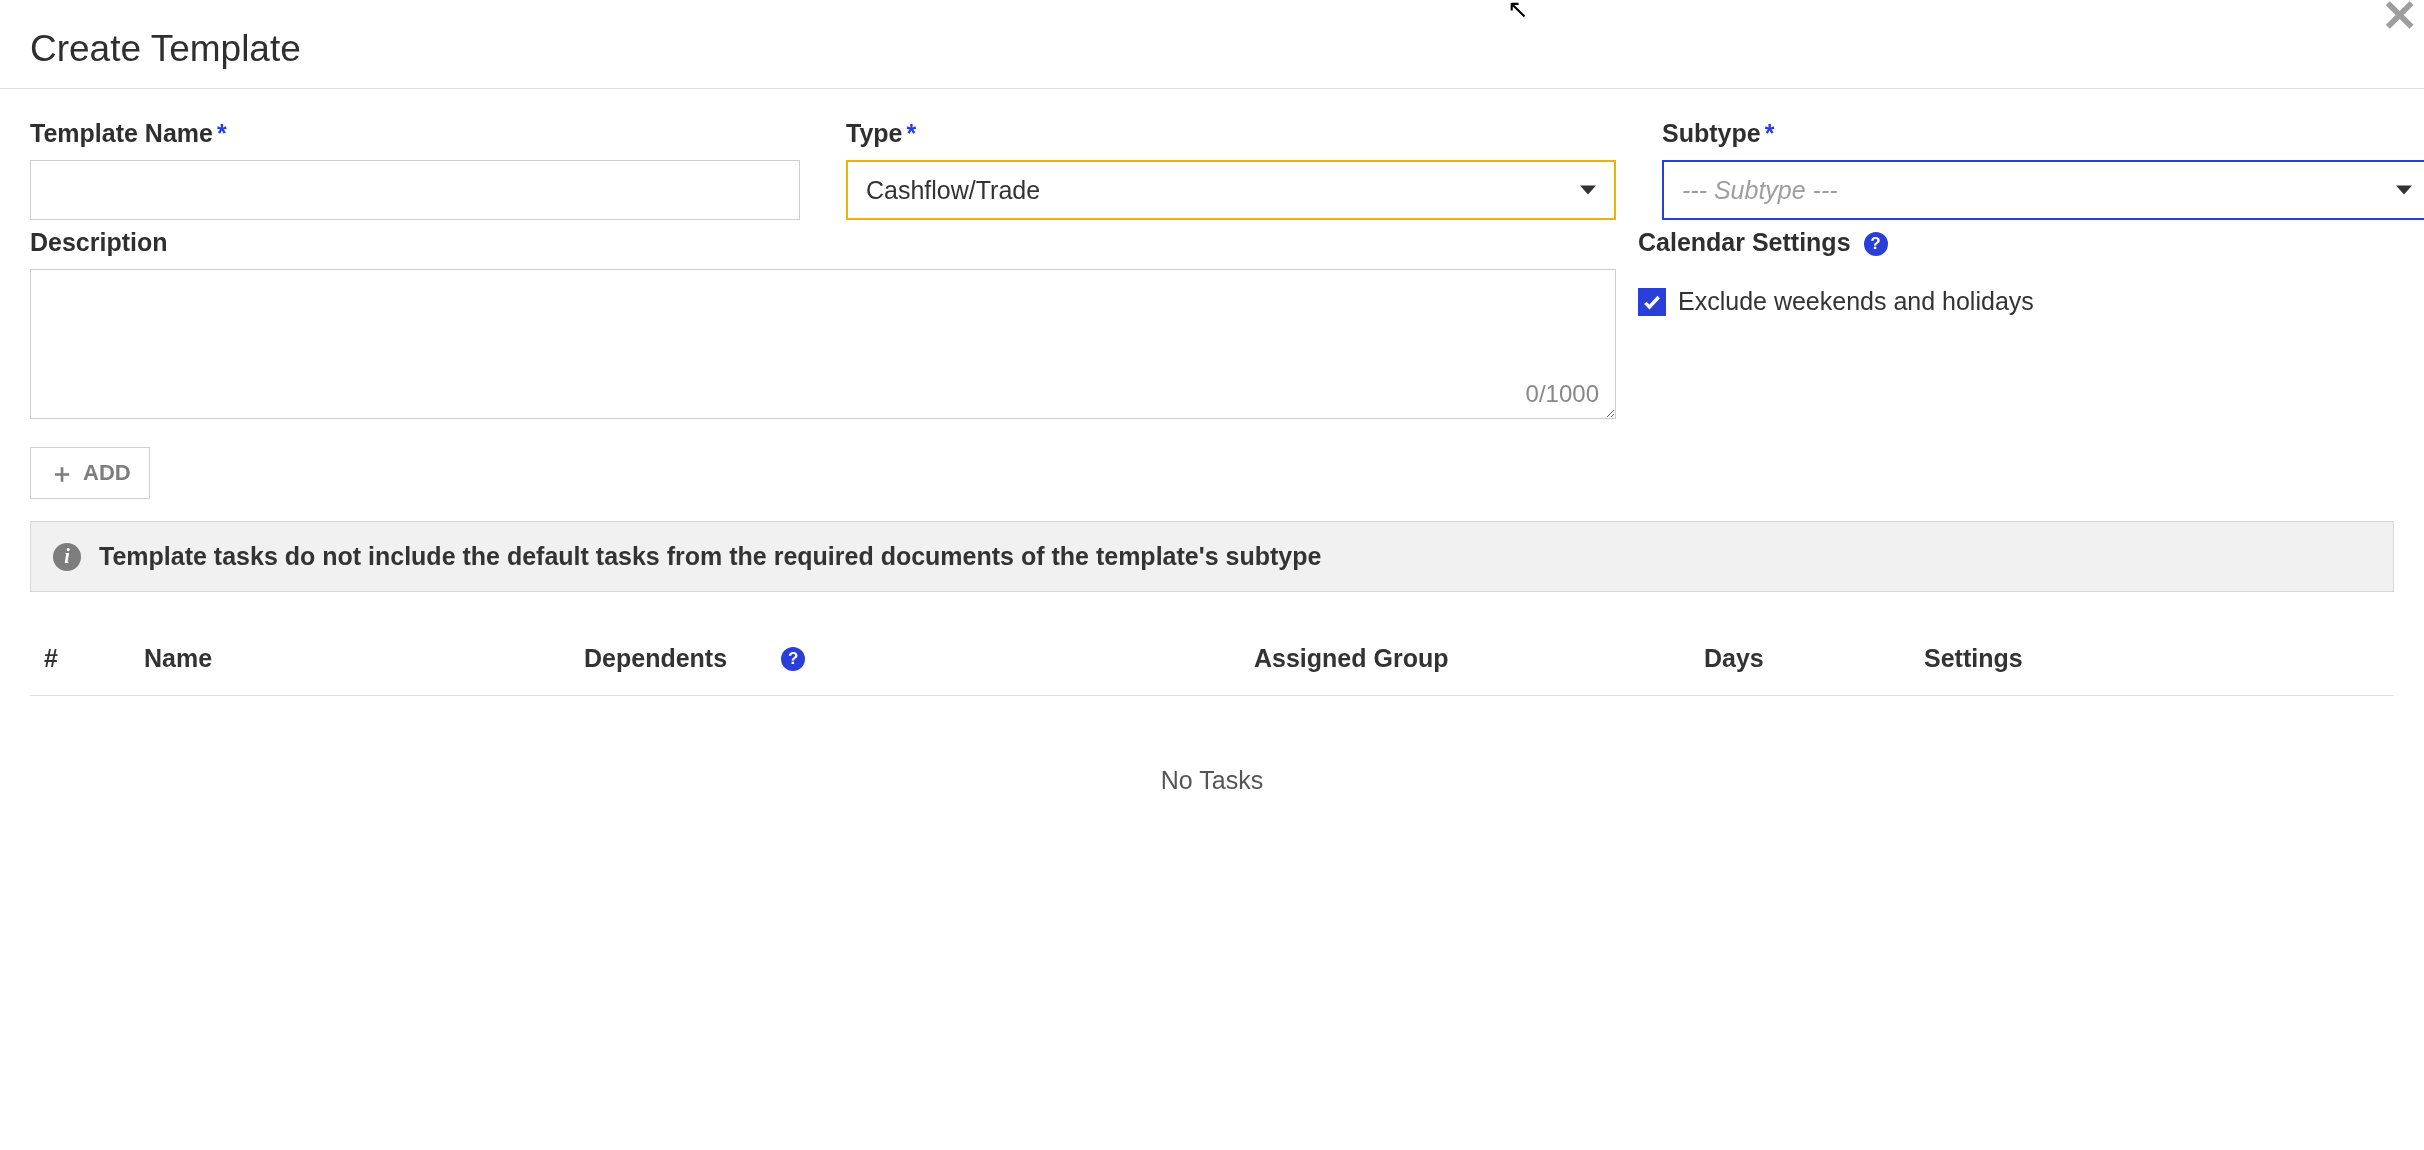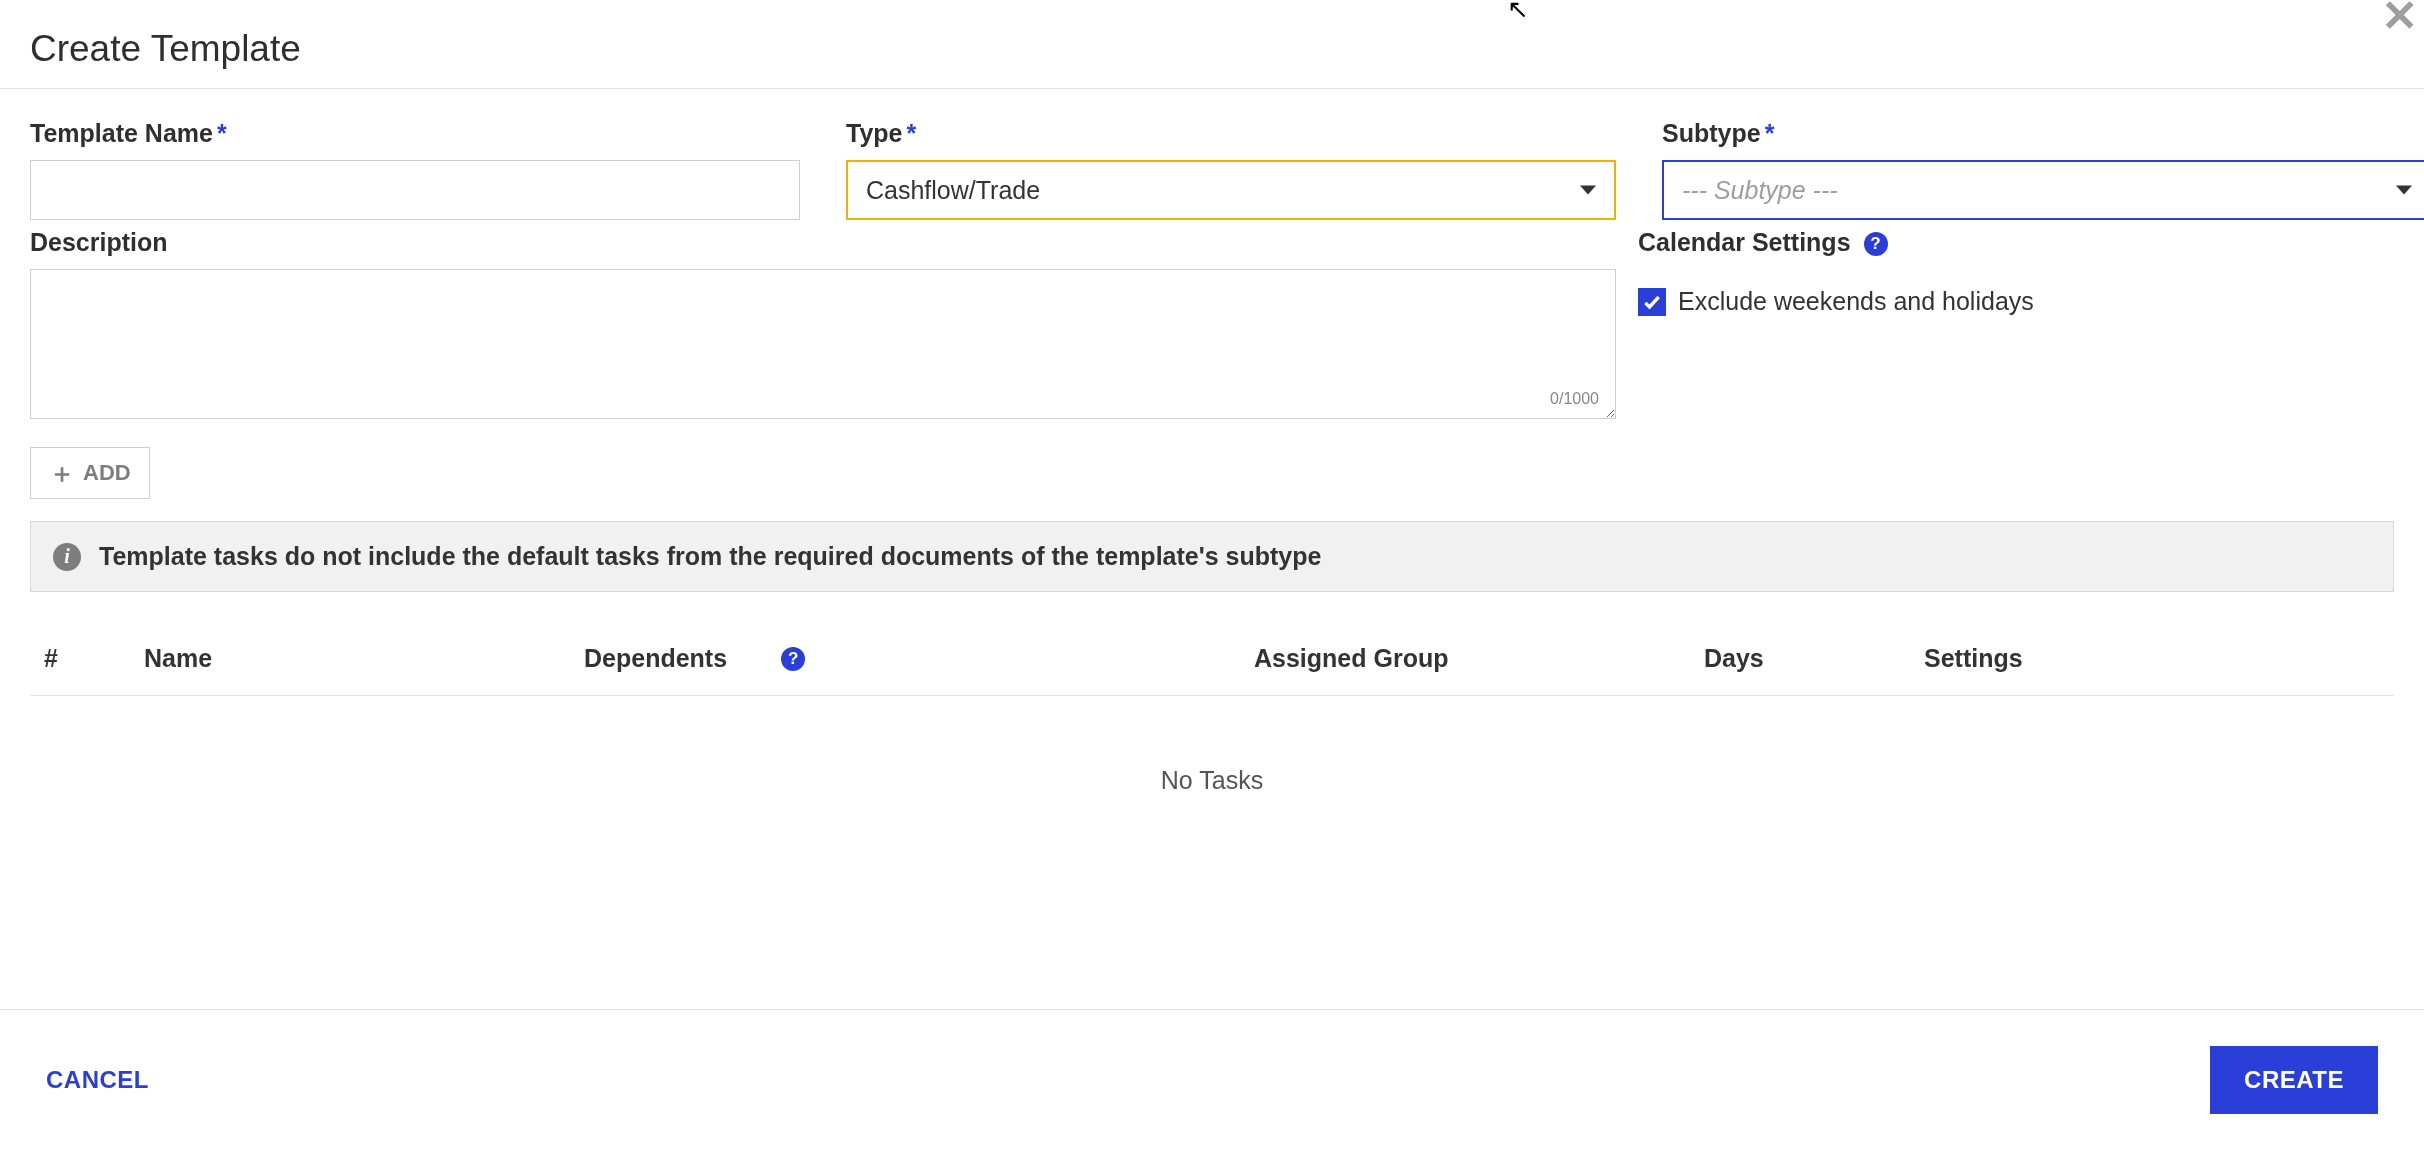--- a/index.html
+++ b/index.html
@@ -120,21 +120,21 @@
     padding: 10px 14px;
     font-size: 22px;
     font-family: inherit;
     outline: none;
     background: transparent;
   }
   .char-count {
     position: absolute;
     right: 16px;
     bottom: 10px;
-    font-size: 16px;
+    font-size: 24px;
     color: #888;
     pointer-events: none;
   }
   .calendar-block {
     display: flex;
     flex-direction: column;
     gap: 14px;
   }
   .help-icon {
     display: inline-flex;
@@ -354,18 +354,14 @@
         </div>
         <div class="th-group">Assigned Group</div>
         <div class="th-days">Days</div>
         <div class="th-time">Settings</div>
       </div>
       <div class="no-tasks">No Tasks</div>
     </div>
 
   </div>
 
-  <div class="modal-footer">
-    <button class="cancel-btn">CANCEL</button>
-    <button class="create-btn">CREATE</button>
-  </div>
 
 </div>
 
 </body></html>

